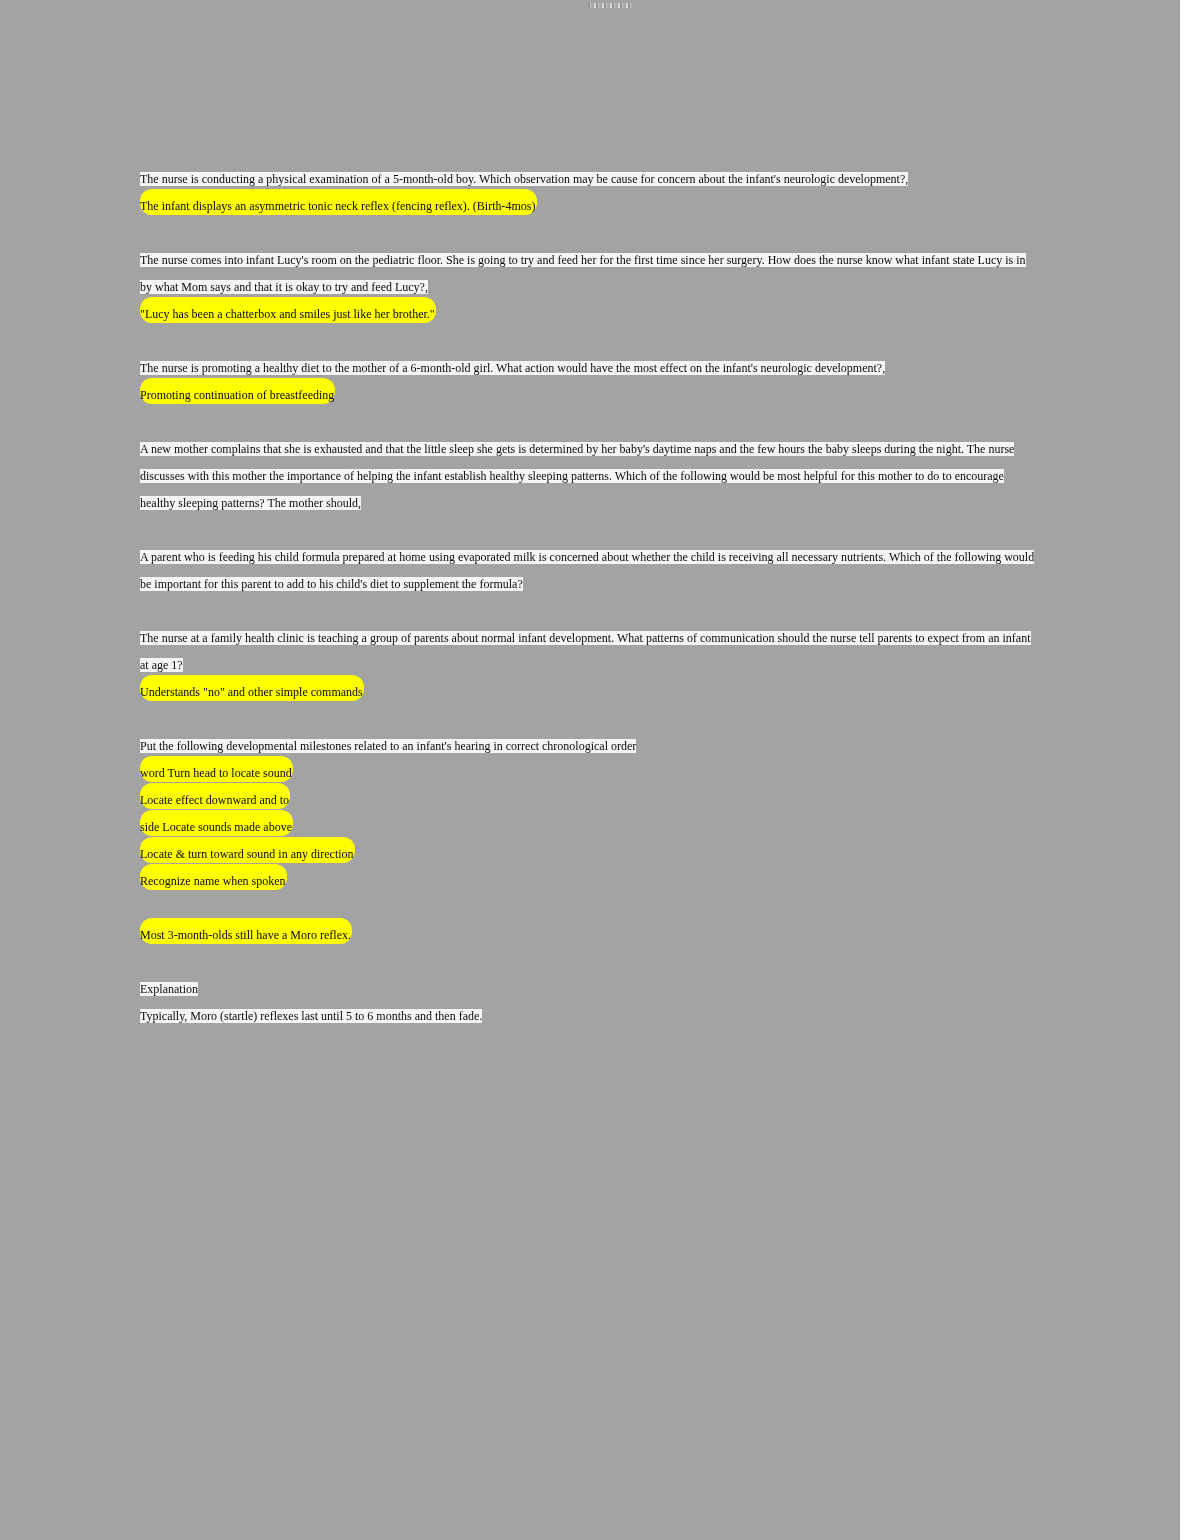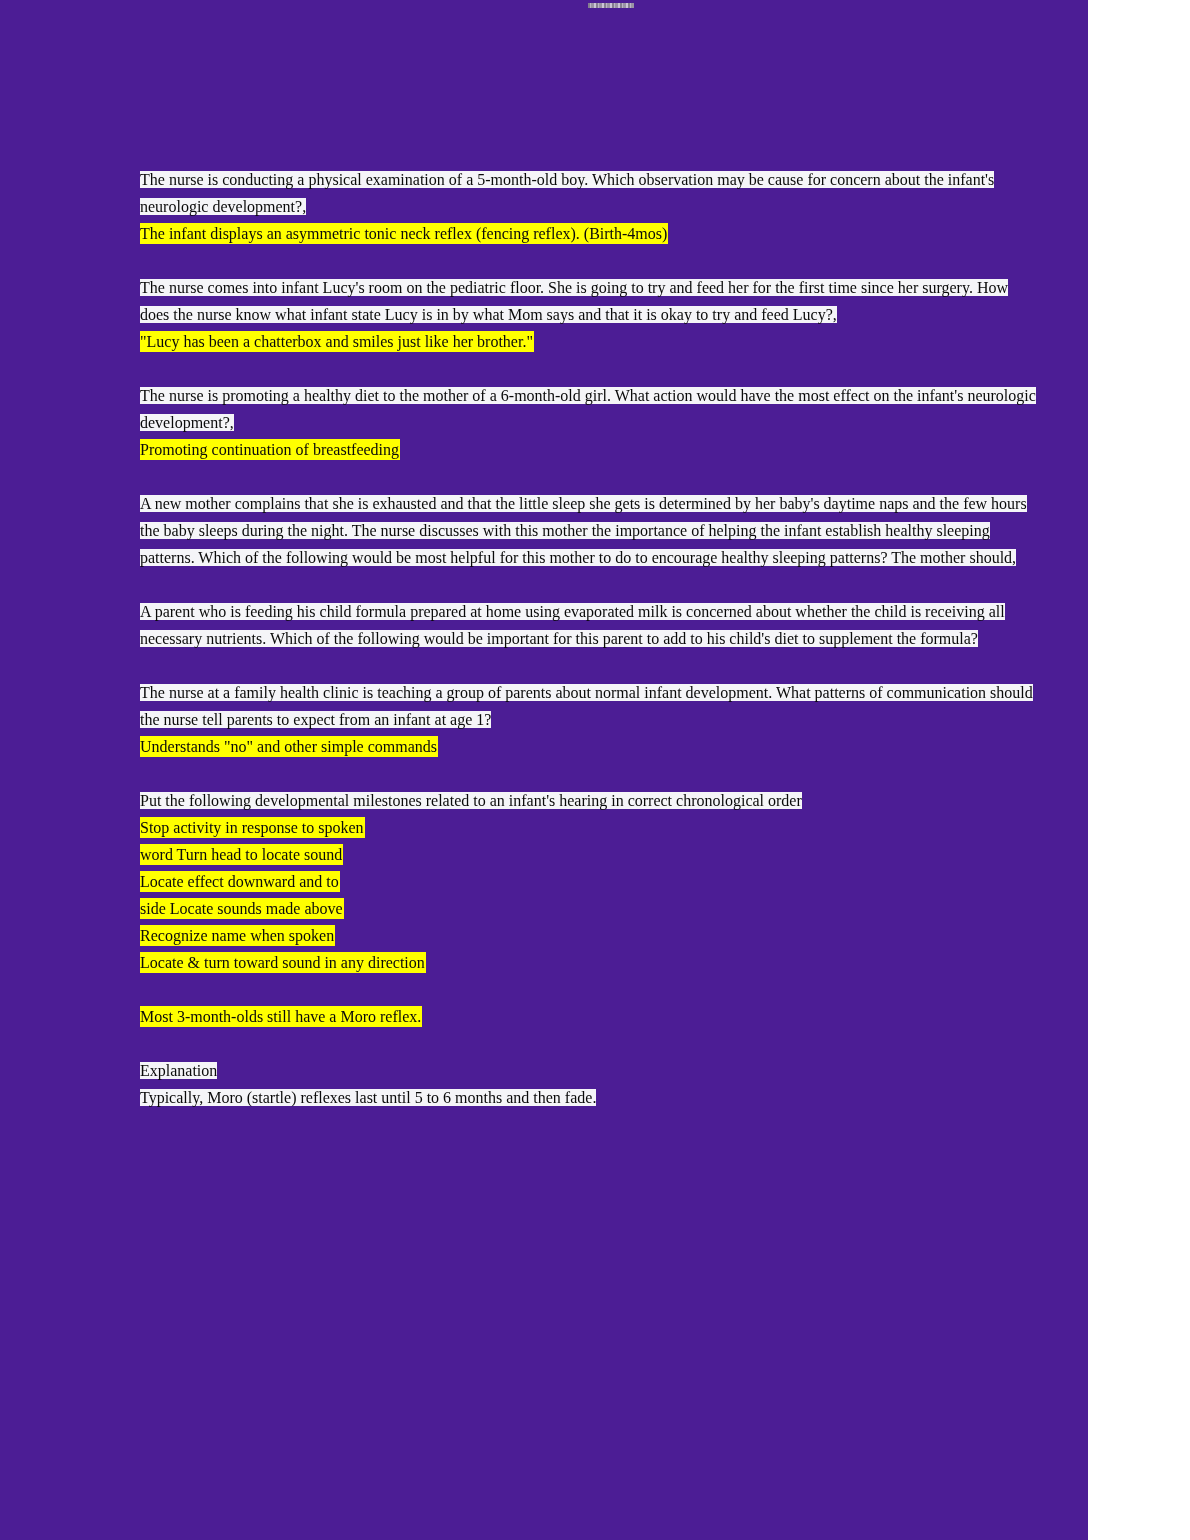--- a/index.html
+++ b/index.html
@@ -1,42 +1,42 @@
 <!DOCTYPE html>
 <html><head>
 <meta charset="utf-8">
 <style>
   html, body { margin:0; padding:0; background:#ffffff; }
   .page {
     position:relative;
-    width:1088px; height:1540px;
-    background:#4c1d95;
+    width:1180px; height:1540px;
+    background:#a3a3a3;
     font-family:"Liberation Serif", serif;
-    font-size:16px; line-height:27px;
+    font-size:12px; line-height:27px;
     color:#0a0a0a;
     overflow:hidden;
   }
   .print-header {
     position:absolute; left:588px; top:3px; width:46px; height:5px;
     background:repeating-linear-gradient(90deg,#8f8f8f 0 2px,#cfcfcf 2px 3px,#a7a7a7 3px 6px,#e2e2e2 6px 8px);
     opacity:.85;
   }
   .content {
     position:absolute; left:140px; top:166px; width:900px;
   }
   .qa { margin:0 0 27px 0; }
   .q-text {
     background:#f5f5f8;
     box-decoration-break:clone; -webkit-box-decoration-break:clone;
   }
   .answer-line { margin:0; }
   .hl {
     background:#ffff00;
-    padding:2px 1px 2px 0;
-    box-decoration-break:clone; -webkit-box-decoration-break:clone;
+    padding:10px 1px 2px 0;
+    box-decoration-break:clone;border-radius:12px; -webkit-box-decoration-break:clone;
   }
   .expl-label { background:#f5f5f8; }
   .expl-text { background:#f5f5f8; }
 </style>
 </head>
 <body>
 
 <div class="page">
 
   <div class="print-header"></div>
@@ -66,26 +66,25 @@
       <div><span class="q-text">A parent who is feeding his child formula prepared at home using evaporated milk is concerned about whether the child is receiving all necessary nutrients. Which of the following would be important for this parent to add to his child's diet to supplement the formula?</span></div>
     </div>
 
     <div class="qa">
       <div><span class="q-text">The nurse at a family health clinic is teaching a group of parents about normal infant development. What patterns of communication should the nurse tell parents to expect from an infant at age 1?</span></div>
       <div class="answer-line"><span class="hl">Understands "no" and other simple commands</span></div>
     </div>
 
     <div class="qa">
       <div><span class="q-text">Put the following developmental milestones related to an infant's hearing in correct chronological order</span></div>
-      <div class="answer-line"><span class="hl">Stop activity in response to spoken</span></div>
       <div class="answer-line"><span class="hl">word Turn head to locate sound</span></div>
       <div class="answer-line"><span class="hl">Locate effect downward and to</span></div>
       <div class="answer-line"><span class="hl">side Locate sounds made above</span></div>
+      <div class="answer-line"><span class="hl">Locate &amp; turn toward sound in any direction</span></div>
       <div class="answer-line"><span class="hl">Recognize name when spoken</span></div>
-      <div class="answer-line"><span class="hl">Locate &amp; turn toward sound in any direction</span></div>
     </div>
 
     <div class="qa">
       <div class="answer-line"><span class="hl">Most 3-month-olds still have a Moro reflex.</span></div>
     </div>
 
     <div class="qa">
       <div><span class="expl-label">Explanation</span></div>
       <div><span class="expl-text">Typically, Moro (startle) reflexes last until 5 to 6 months and then fade.</span></div>
     </div>

